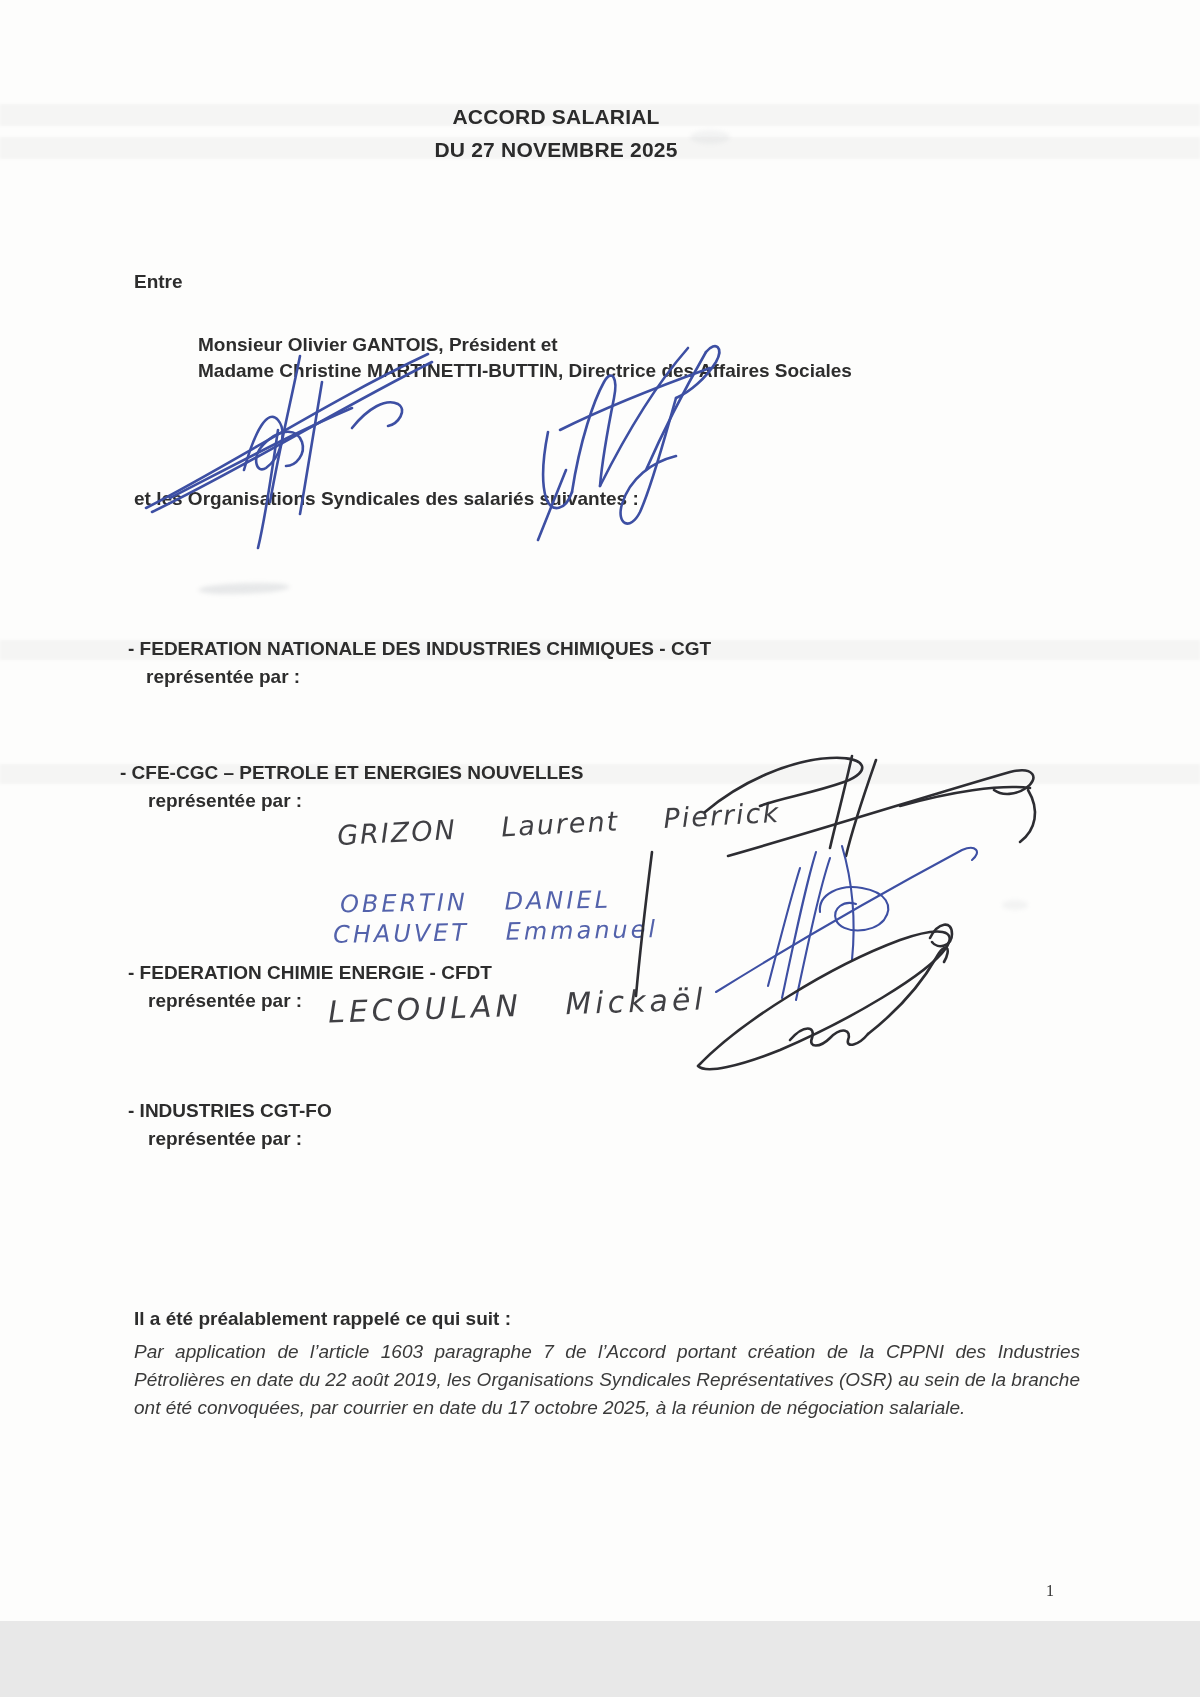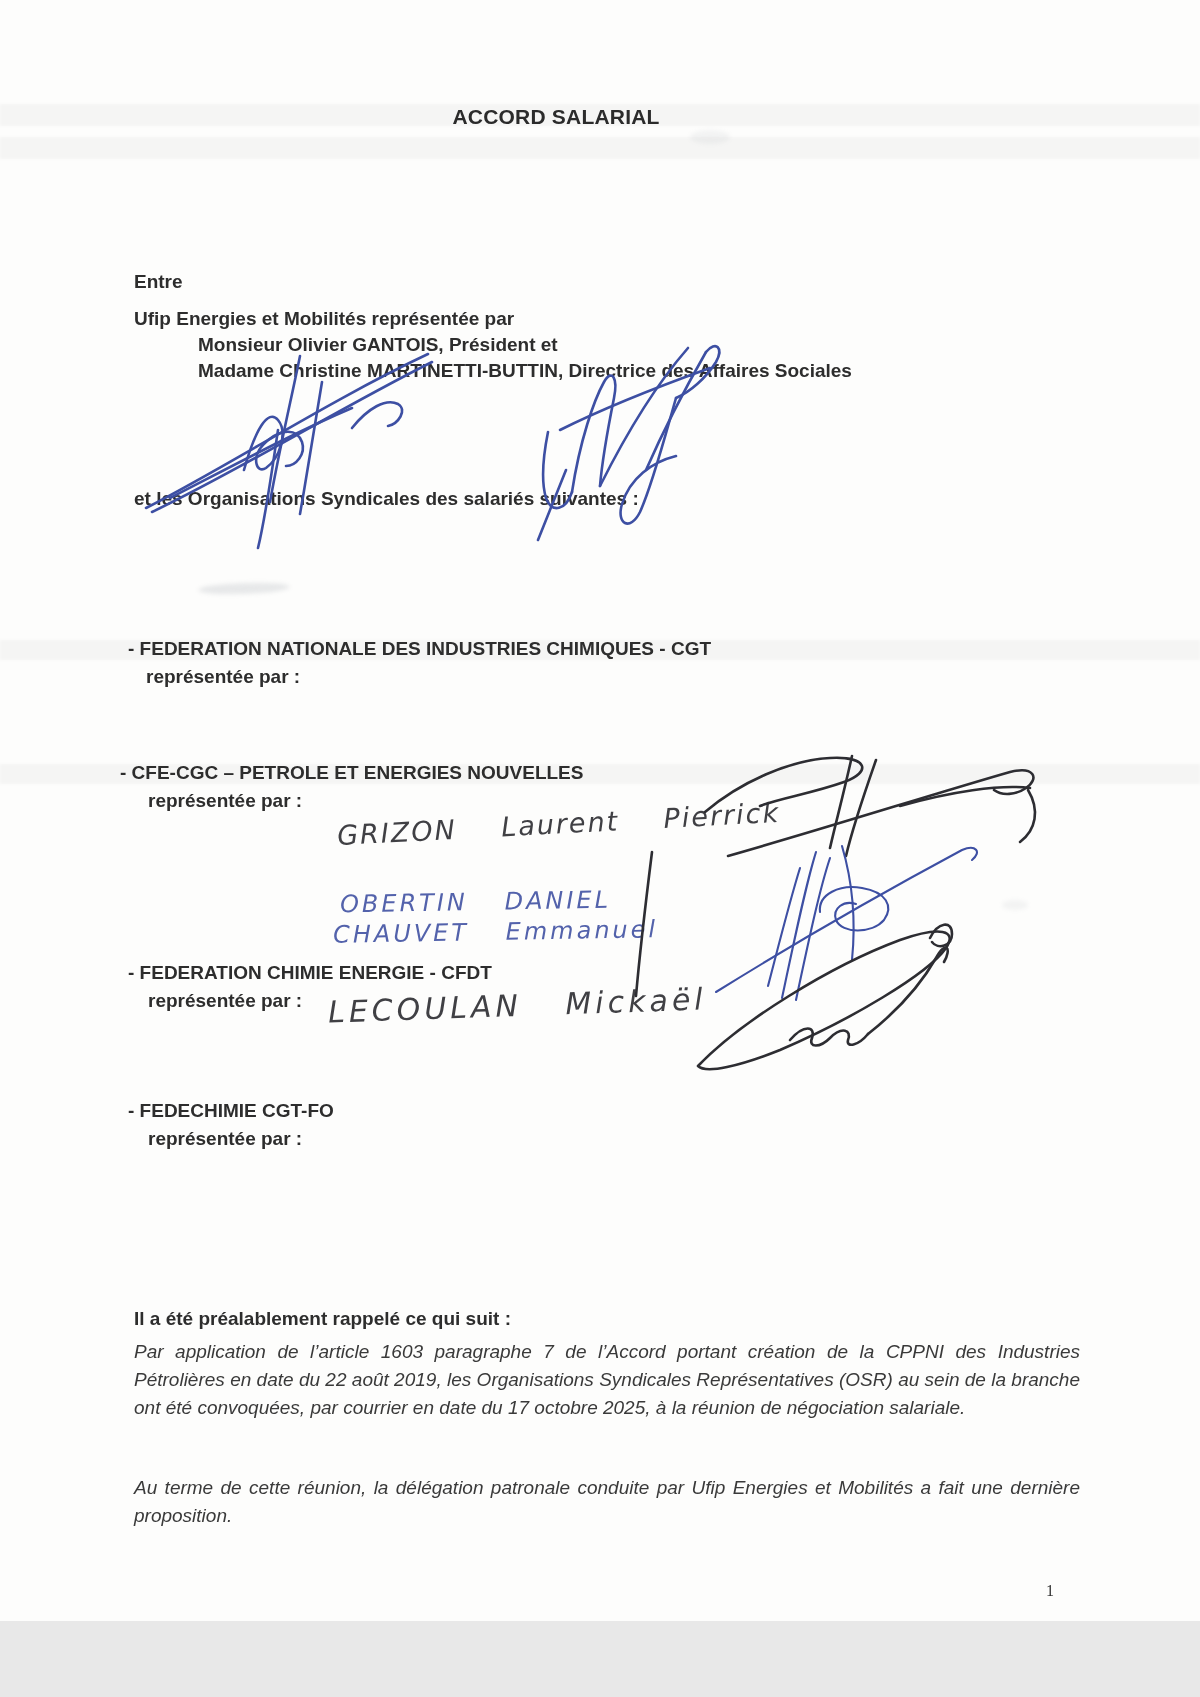--- a/index.html
+++ b/index.html
@@ -32,25 +32,25 @@
 
 <div class="page">
 
   <div class="abs band" style="top:104px;height:22px;"></div>
   <div class="abs band" style="top:137px;height:22px;"></div>
   <div class="abs band" style="top:640px;height:20px;"></div>
   <div class="abs band" style="top:764px;height:20px;"></div>
 
   <div class="abs title" style="top:100px;">
     <div>ACCORD SALARIAL</div>
+    <div>DU 27 NOVEMBRE 2025</div>
   </div>
 
   <div class="abs h" style="top:228px;left:134px;margin-top:43px;">Entre</div>
 
-  <div class="abs h" style="top:308px;left:134px;">Ufip Energies et Mobilités représentée par</div>
   <div class="abs h" style="top:334px;left:198px;">Monsieur Olivier GANTOIS, Président et</div>
   <div class="abs h" style="top:360px;left:198px;">Madame Christine MARTINETTI-BUTTIN, Directrice des Affaires Sociales</div>
 
   <div class="abs h" style="top:488px;left:134px;">et les Organisations Syndicales des salariés suivantes :</div>
 
   <div class="abs smudge" style="left:198px;top:583px;width:92px;height:11px;opacity:.22;transform:rotate(-2deg);"></div>
   <div class="abs smudge" style="left:690px;top:130px;width:40px;height:14px;opacity:.10;"></div>
   <div class="abs smudge" style="left:1002px;top:900px;width:26px;height:10px;opacity:.10;"></div>
 
   <div class="abs h" style="top:638px;left:128px;text-align:center;">- FEDERATION NATIONALE DES INDUSTRIES CHIMIQUES - CGT</div>
@@ -60,26 +60,25 @@
   <div class="abs h" style="top:790px;left:148px;">représentée par :</div>
 
   <div class="abs hw black hw-grizon" style="top:820px;left:338px;">GRIZON Laurent Pierrick</div>
   <div class="abs hw blue hw-caps" style="top:888px;left:340px;">OBERTIN DANIEL</div>
   <div class="abs hw blue hw-caps" style="top:918px;left:333px;">CHAUVET Emmanuel</div>
 
   <div class="abs h" style="top:962px;left:128px;">- FEDERATION CHIMIE ENERGIE - CFDT</div>
   <div class="abs h" style="top:990px;left:148px;">représentée par :</div>
   <div class="abs hw black hw-lecoulan" style="top:988px;left:328px;">LECOULAN Mickaël</div>
 
-  <div class="abs h" style="top:1100px;left:128px;">- FEDECHIMIE CGT-FO</div>
+  <div class="abs h" style="top:1100px;left:128px;">- INDUSTRIES CGT-FO</div>
   <div class="abs h" style="top:1128px;left:148px;">représentée par :</div>
 
   <div class="abs h" style="top:1288px;left:134px;margin-top:20px;">Il a été préalablement rappelé ce qui suit :</div>
   <div class="abs body-text" style="top:1338px;left:134px;">Par application de l’article 1603 paragraphe 7 de l’Accord portant création de la CPPNI des Industries Pétrolières en date du 22 août 2019, les Organisations Syndicales Représentatives (OSR) au sein de la branche ont été convoquées, par courrier en date du 17 octobre 2025, à la réunion de négociation salariale.</div>
-  <div class="abs body-text" style="top:1474px;left:134px;">Au terme de cette réunion, la délégation patronale conduite par Ufip Energies et Mobilités a fait une dernière proposition.</div>
 
   <div class="abs pagenum" style="top:1582px;left:1046px;">1</div>
 
   <svg class="ink" width="1200" height="1697" viewBox="0 0 1200 1697">
 
     <g stroke="#3d4fa3">
       <path d="M146 508 C230 465, 330 400, 428 354"></path>
       <path d="M152 512 C240 470, 340 408, 432 362"></path>
       <path d="M170 498 C240 462, 300 430, 352 408"></path>
       <path d="M244 470 C255 430, 268 408, 278 420 C288 432, 280 458, 266 468 C256 474, 252 458, 262 446"></path>

